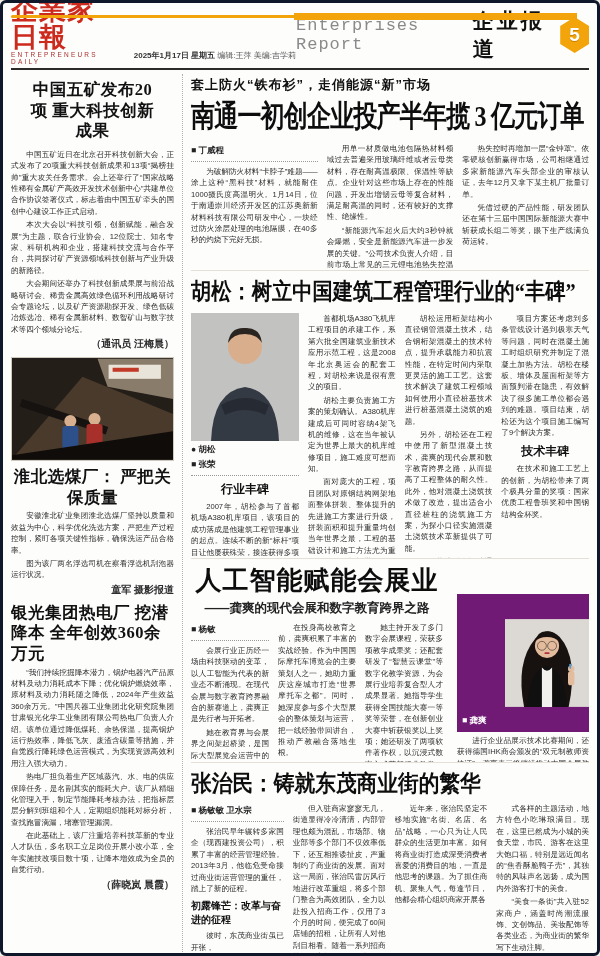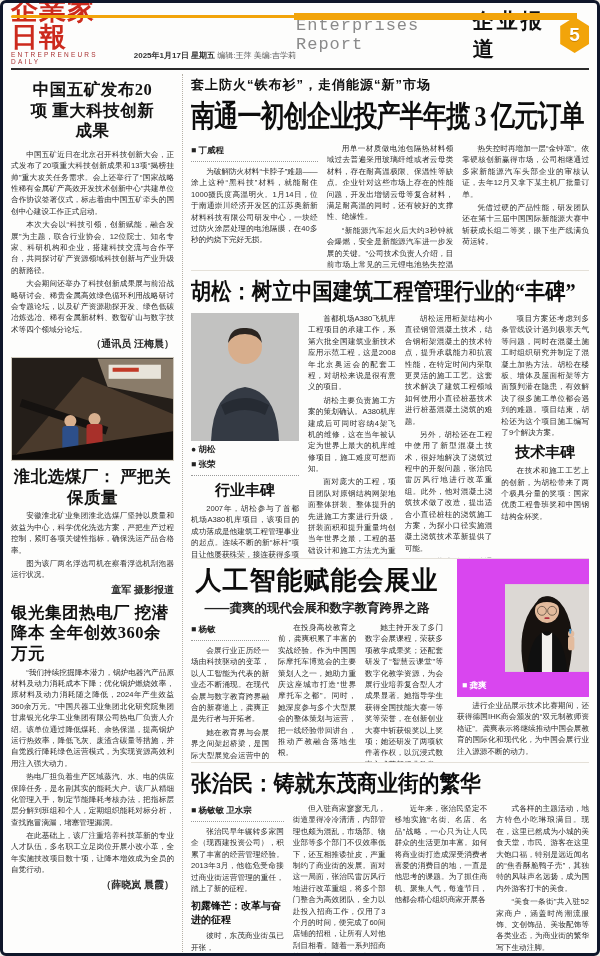--- a/index.html
+++ b/index.html
@@ -28,21 +28,21 @@
   .head-rule { border-top:2px solid #2b2b2b; margin-top:3px; }
 
   
   .body-grid { display:flex; margin-top:4px; height:892px; }
   .left-col { width:172px; padding:2px 8px 0 0; border-right:1px dotted #b5b0a6; overflow:hidden; }
   .right-col { flex:1; padding-left:8px; display:flex; flex-direction:column; overflow:hidden; }
 
   
   .para { font-size:7.6px; line-height:1.5; text-align:justify; text-indent:2em; color:#2c2c2c; margin-bottom:2px; }
   .credit { font-size:10px; font-weight:bold; text-align:right; color:#2c2c2c; margin:1px 0 2px; }
-  .subhead { font-size:15px; font-weight:900; text-align:center; margin:5px 0 3px; color:#111; font-family:"Liberation Serif", serif; }
+  .subhead { font-size:12px; font-weight:900; text-align:center; margin:5px 0 3px; color:#111; font-family:"Liberation Serif", serif; }
   .byline { font-size:8.5px; font-weight:bold; color:#222; border-bottom:1px dotted #999; padding:2px 0 4px; margin-bottom:4px; }
 
   
   .lc-title { font-family:"Liberation Serif", serif; font-weight:900; color:#111; text-align:center;
               font-size:16.5px; line-height:1.25; margin:4px 16px 7px; letter-spacing:0.5px; }
   .lc-title.left { text-align:left; }
   .photo-frame { width:100%; border:1px solid #cfc9bd; margin:6px 0 4px; overflow:hidden; background:#222; }
   .lc-sep { margin:6px 0 2px; }
 
   
@@ -55,27 +55,27 @@
   .cols > div { flex:1; overflow:hidden; }
 
   
   .h2-headline { font-family:"Liberation Serif", serif; font-weight:900; font-size:23px; color:#0d0d0d;
                  transform:scaleX(0.88); transform-origin:left; white-space:nowrap; margin:5px 0 6px; letter-spacing:0; }
   .portrait { width:100%; overflow:hidden; background:#c9c9c9; }
   .photo-caption { font-size:8.5px; font-weight:bold; margin:3px 0 1px; color:#222; }
   .photo-caption .dot { color:#cc2a1d; }
 
   
-  .ai-wrap { display:flex; gap:14px; }
+  .ai-wrap { display:flex; gap:14px;align-items:center; }
   .ai-left { flex:1; overflow:hidden; }
   .ai-right { width:132px; overflow:hidden; }
   .ai-headline { font-family:"Liberation Serif", serif; font-weight:900; font-size:26px; color:#0d0d0d;
                  text-align:center; letter-spacing:1px; margin:4px 0 2px; }
   .ai-dek { font-size:12.5px; font-weight:bold; text-align:center; color:#222; margin-bottom:5px; }
-  .gongshuang { position:relative; width:100%; background:#d946ef;padding-left:48px; }
+  .gongshuang { position:relative; width:100%; background:#701a75;padding-left:48px; }
   .gs-caption { position:absolute; left:5px; bottom:5px; font-size:8.5px; font-weight:bold; color:#fff; }
   .gs-caption .sq { color:#d8231c; }
   .under-photo { margin-top:3px; }
 
   
   .z-headline { font-family:"Liberation Serif", serif; font-weight:900; font-size:23px; color:#0d0d0d;
                 transform:scaleX(0.9); transform-origin:left; white-space:nowrap; margin:5px 0 4px; }
   .z-sub { text-align:left; font-size:10px; margin:5px 0 3px; }
 
   svg { display:block; }
@@ -196,21 +196,21 @@
                 <p class="para">2007年，胡松参与了首都机场A380机库项目，该项目的成功落成是他建筑工程管理事业的起点。连续不断的新“标杆”项目让他屡获殊荣，接连获得多项行业大奖和国家级荣誉，胡松为行业树立起一座座“丰碑”。</p>
               </div>
           </div>
           <div>
               <p class="para">首都机场A380飞机库工程项目的承建工作，系第六批全国建筑业新技术应用示范工程，这是2008年北京奥运会的配套工程，对胡松来说是很有意义的项目。</p>
               <p class="para">胡松主要负责施工方案的策划确认。A380机库建成后可同时容纳4架飞机的维修，这在当年被认定为世界上最大的机库维修项目，施工难度可想而知。</p>
               <p class="para">面对庞大的工程，项目团队对原钢结构网架地面整体拼装、整体提升的先进施工方案进行升级，拼装面积和提升重量均创当年世界之最，工程的基础设计和施工方法尤为重要。于是，胡松带领团队创新技术，并在原有技术基础上进行改良。</p>
             </div>
           <div>
               <p class="para">胡松运用桁架结构小直径钢管混凝土技术，结合钢桁架混凝土的技术特点，提升承载能力和抗震性能，在特定时间内采取更灵活的施工工艺。这套技术解决了建筑工程领域如何使用小直径桩基技术进行桩基混凝土浇筑的难题。</p>
-              <p class="para">另外，胡松还在工程中使用了新型混凝土技术，很好地解决了浇筑过程中的开裂问题，张治民雷厉风行地进行改革重组。此外，他对混凝土浇筑技术做了改造，提出适合小直径桩柱的浇筑施工方案，为探小口径实施混凝土浇筑技术革新提供了可能。</p>
+              <p class="para">另外，胡松还在工程中使用了新型混凝土技术，龚爽的现代会展和数字教育跨界之路，从而提高了工程整体的耐久性。此外，他对混凝土浇筑技术做了改造，提出适合小直径桩柱的浇筑施工方案，为探小口径实施混凝土浇筑技术革新提供了可能。</p>
               <p class="para">工程落成后，迅速通过了中国建筑业协会的验收。</p>
             </div>
           <div>
               <p class="para">项目方案还考虑到多条管线设计遇到极寒天气等问题，同时在混凝土施工时组织研究并制定了混凝土加热方法。胡松在楼板、墙体及屋面桁架等方面预判潜在隐患，有效解决了很多施工单位都会遇到的难题。项目结束，胡松还为这个项目施工编写了9个解决方案。</p>
               <h4 class="subhead">技术丰碑</h4>
               <p class="para">在技术和施工工艺上的创新，为胡松带来了两个极具分量的奖项：国家优质工程鲁班奖和中国钢结构金杯奖。</p>
             </div>
         </div>
       </section>
 

